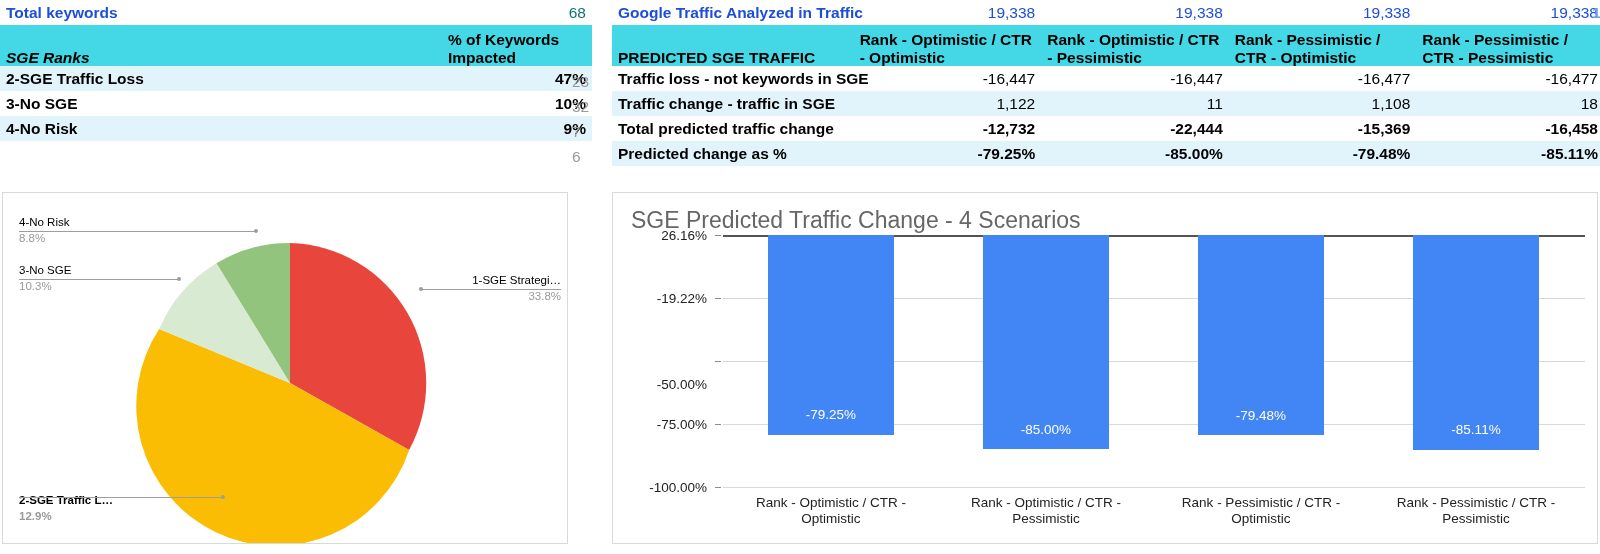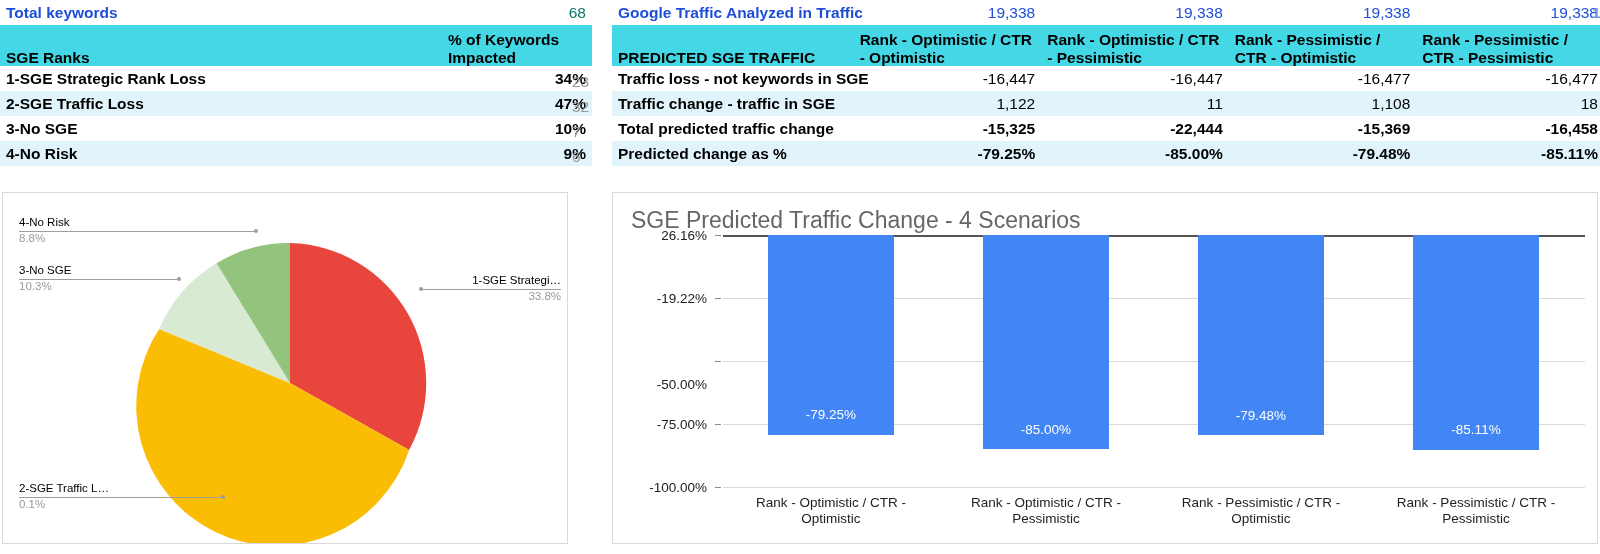--- a/index.html
+++ b/index.html
@@ -53,21 +53,21 @@
   .alt td { background: #e2f4fb; }
   .white td { background: #ffffff; }
   .num { text-align: right; }
 
   
   #left-table { left: 0px; top: 0px; width: 568px; }
   #left-table .c0 { width: 430px; }
   #left-table .c1 { width: 138px; }
   #left-table .titlerow .c0 { text-align: left; }
   #left-table .titlerow .c1 { text-align: right; color: #0f766e; font-weight: normal; }
-  #left-table .hdr .c0 { text-align: left; }
+  #left-table .hdr .c0 { text-align: left; font-style: italic; }
   #left-table .hdr .c1 { text-align: left; }
 
   
   .overflow-nums {
     position: absolute;
     left: 572px;
     top: 69px;
     width: 40px;
   }
   .overflow-nums div {
@@ -194,24 +194,20 @@
   <table class="tbl" id="left-table">
     <tbody>
         <tr class="titlerow">
       <td class="c0">Total keywords</td>
       <td class="c1 num">68</td>
     </tr>
     <tr class="hdr">
       <th class="c0">SGE Ranks</th>
       <th class="c1">% of Keywords Impacted</th>
     </tr>
-    <tr class="datarow white">
-      <td class="c0">1-SGE Strategic Rank Loss</td>
-      <td class="c1 num">34%</td>
-    </tr>
     <tr class="datarow alt">
       <td class="c0">2-SGE Traffic Loss</td>
       <td class="c1 num">47%</td>
     </tr>
     <tr class="datarow white">
       <td class="c0">3-No SGE</td>
       <td class="c1 num">10%</td>
     </tr>
     <tr class="datarow alt">
       <td class="c0">4-No Risk</td>
@@ -252,21 +248,21 @@
     </tr>
     <tr class="datarow alt">
       <td class="rc0">Traffic change - traffic in SGE</td>
       <td class="rcx plain">1,122</td>
       <td class="rcx plain">11</td>
       <td class="rcx plain">1,108</td>
       <td class="rcx plain">18</td>
     </tr>
     <tr class="datarow white">
       <td class="rc0">Total predicted traffic change</td>
-      <td class="rcx">-15,325</td>
+      <td class="rcx">-12,732</td>
       <td class="rcx">-22,444</td>
       <td class="rcx">-15,369</td>
       <td class="rcx">-16,458</td>
     </tr>
     <tr class="datarow alt">
       <td class="rc0">Predicted change as %</td>
       <td class="rcx">-79.25%</td>
       <td class="rcx">-85.00%</td>
       <td class="rcx">-79.48%</td>
       <td class="rcx">-85.11%</td>
@@ -297,23 +293,23 @@
       <div class="pie-leader" style="left:16px; top:38px; width:238px;"></div>
       <div class="pie-dot" style="left:251px; top:36px;"></div>
 
       <div class="pie-label" style="left:16px; top:70px;">
         <span>3-No SGE</span>
         <span class="pct">10.3%</span>
       </div>
       <div class="pie-leader" style="left:16px; top:86px; width:161px;"></div>
       <div class="pie-dot" style="left:174px; top:84px;"></div>
 
-      <div class="pie-label" style="left:16px; top:288px;">
+      <div class="pie-label" style="left:16px; top:300px;font-weight:bold;">
         <span>2-SGE Traffic L…</span>
-        <span class="pct">0.1%</span>
+        <span class="pct">12.9%</span>
       </div>
       <div class="pie-leader" style="left:16px; top:304px; width:205px;"></div>
       <div class="pie-dot" style="left:218px; top:302px;"></div>
 
       <div class="pie-label" style="left:448px; top:80px; text-align:right; width:110px;">
         <span>1-SGE Strategi…</span>
         <span class="pct">33.8%</span>
       </div>
       <div class="pie-leader" style="left:418px; top:96px; width:140px;"></div>
       <div class="pie-dot" style="left:416px; top:94px;"></div>

